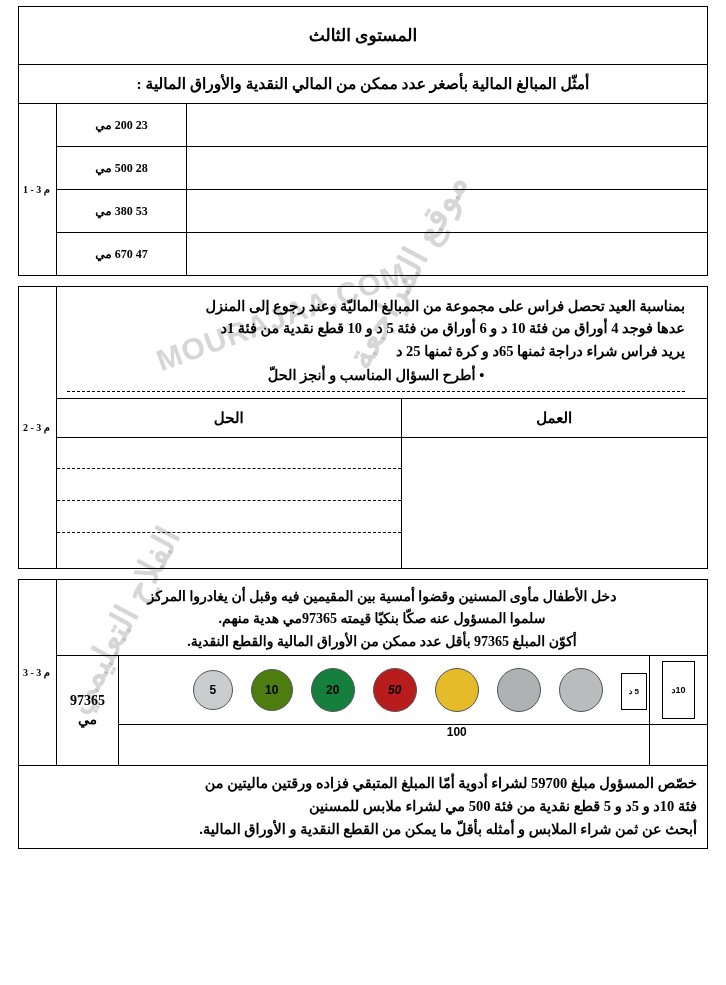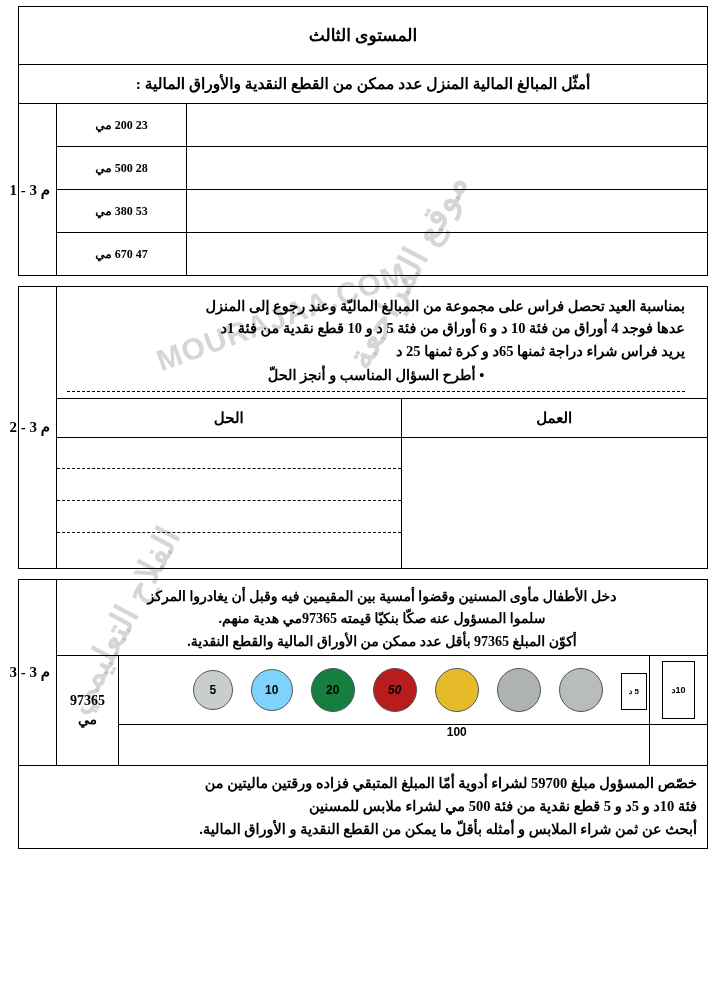--- a/index.html
+++ b/index.html
@@ -91,21 +91,21 @@
     font-weight: bold;
     width: 130px;
     height: 38px;
   }
   .blank-cell {
     height: 38px;
   }
   .label-cell {
     width: 36px;
     text-align: right;
-    font-size: 15px;
+    font-size: 10px;
     font-weight: bold;
     white-space: nowrap;
   }
 
   
   .prob-text {
     font-size: 14.5px;
     font-weight: bold;
     line-height: 1.55;
     text-align: right;
@@ -214,21 +214,21 @@
       <colgroup>
         <col style="width:auto">
         <col style="width:130px">
         <col style="width:38px">
       </colgroup>
       <tbody>
           <tr class="title-row">
         <td colspan="3">المستوى الثالث</td>
       </tr>
       <tr class="instruction">
-        <td colspan="3">أمثّل المبالغ المالية المنزل عدد ممكن من القطع النقدية والأوراق المالية :</td>
+        <td colspan="3">أمثّل المبالغ المالية بأصغر عدد ممكن من المالي النقدية والأوراق المالية :</td>
       </tr>
       <tr>
         <td class="blank-cell"></td>
         <td class="amount-cell">23 200 مي</td>
         <td class="label-cell" rowspan="4">م 3 - 1</td>
       </tr>
       <tr>
         <td class="blank-cell"></td>
         <td class="amount-cell">28  500 مي</td>
       </tr>
@@ -313,21 +313,21 @@
           </span>
           <span class="coin" style="width:42px;height:42px;background:#e6bb2a;vertical-align:middle;margin-left:14px;">
             <span style="font-size:12px;margin-top:42px;">100</span>
           </span>
           <span class="coin" style="width:42px;height:42px;background:#b91c1c;vertical-align:middle;margin-left:14px;font-style:italic;">
             <span style="font-size:12px;">50</span>
           </span>
           <span class="coin" style="width:42px;height:42px;background:#15803d;vertical-align:middle;margin-left:14px;">
             <span style="font-size:12px;">20</span>
           </span>
-          <span class="coin" style="width:40px;height:40px;background:#7dd3fc;vertical-align:middle;margin-left:14px;text-decoration:underline;">
+          <span class="coin" style="width:40px;height:40px;background:#4d7c0f;vertical-align:middle;margin-left:14px;text-decoration:underline;">
             <span style="font-size:12px;">10</span>
           </span>
           <span class="coin" style="width:38px;height:38px;background:#c9cdce;vertical-align:middle;margin-left:8px;">
             <span style="font-size:12px;">5</span>
           </span>
         </td>
         <td rowspan="2" class="res-cell">
           <div>97365</div>
           <div>مي</div>
         </td>

